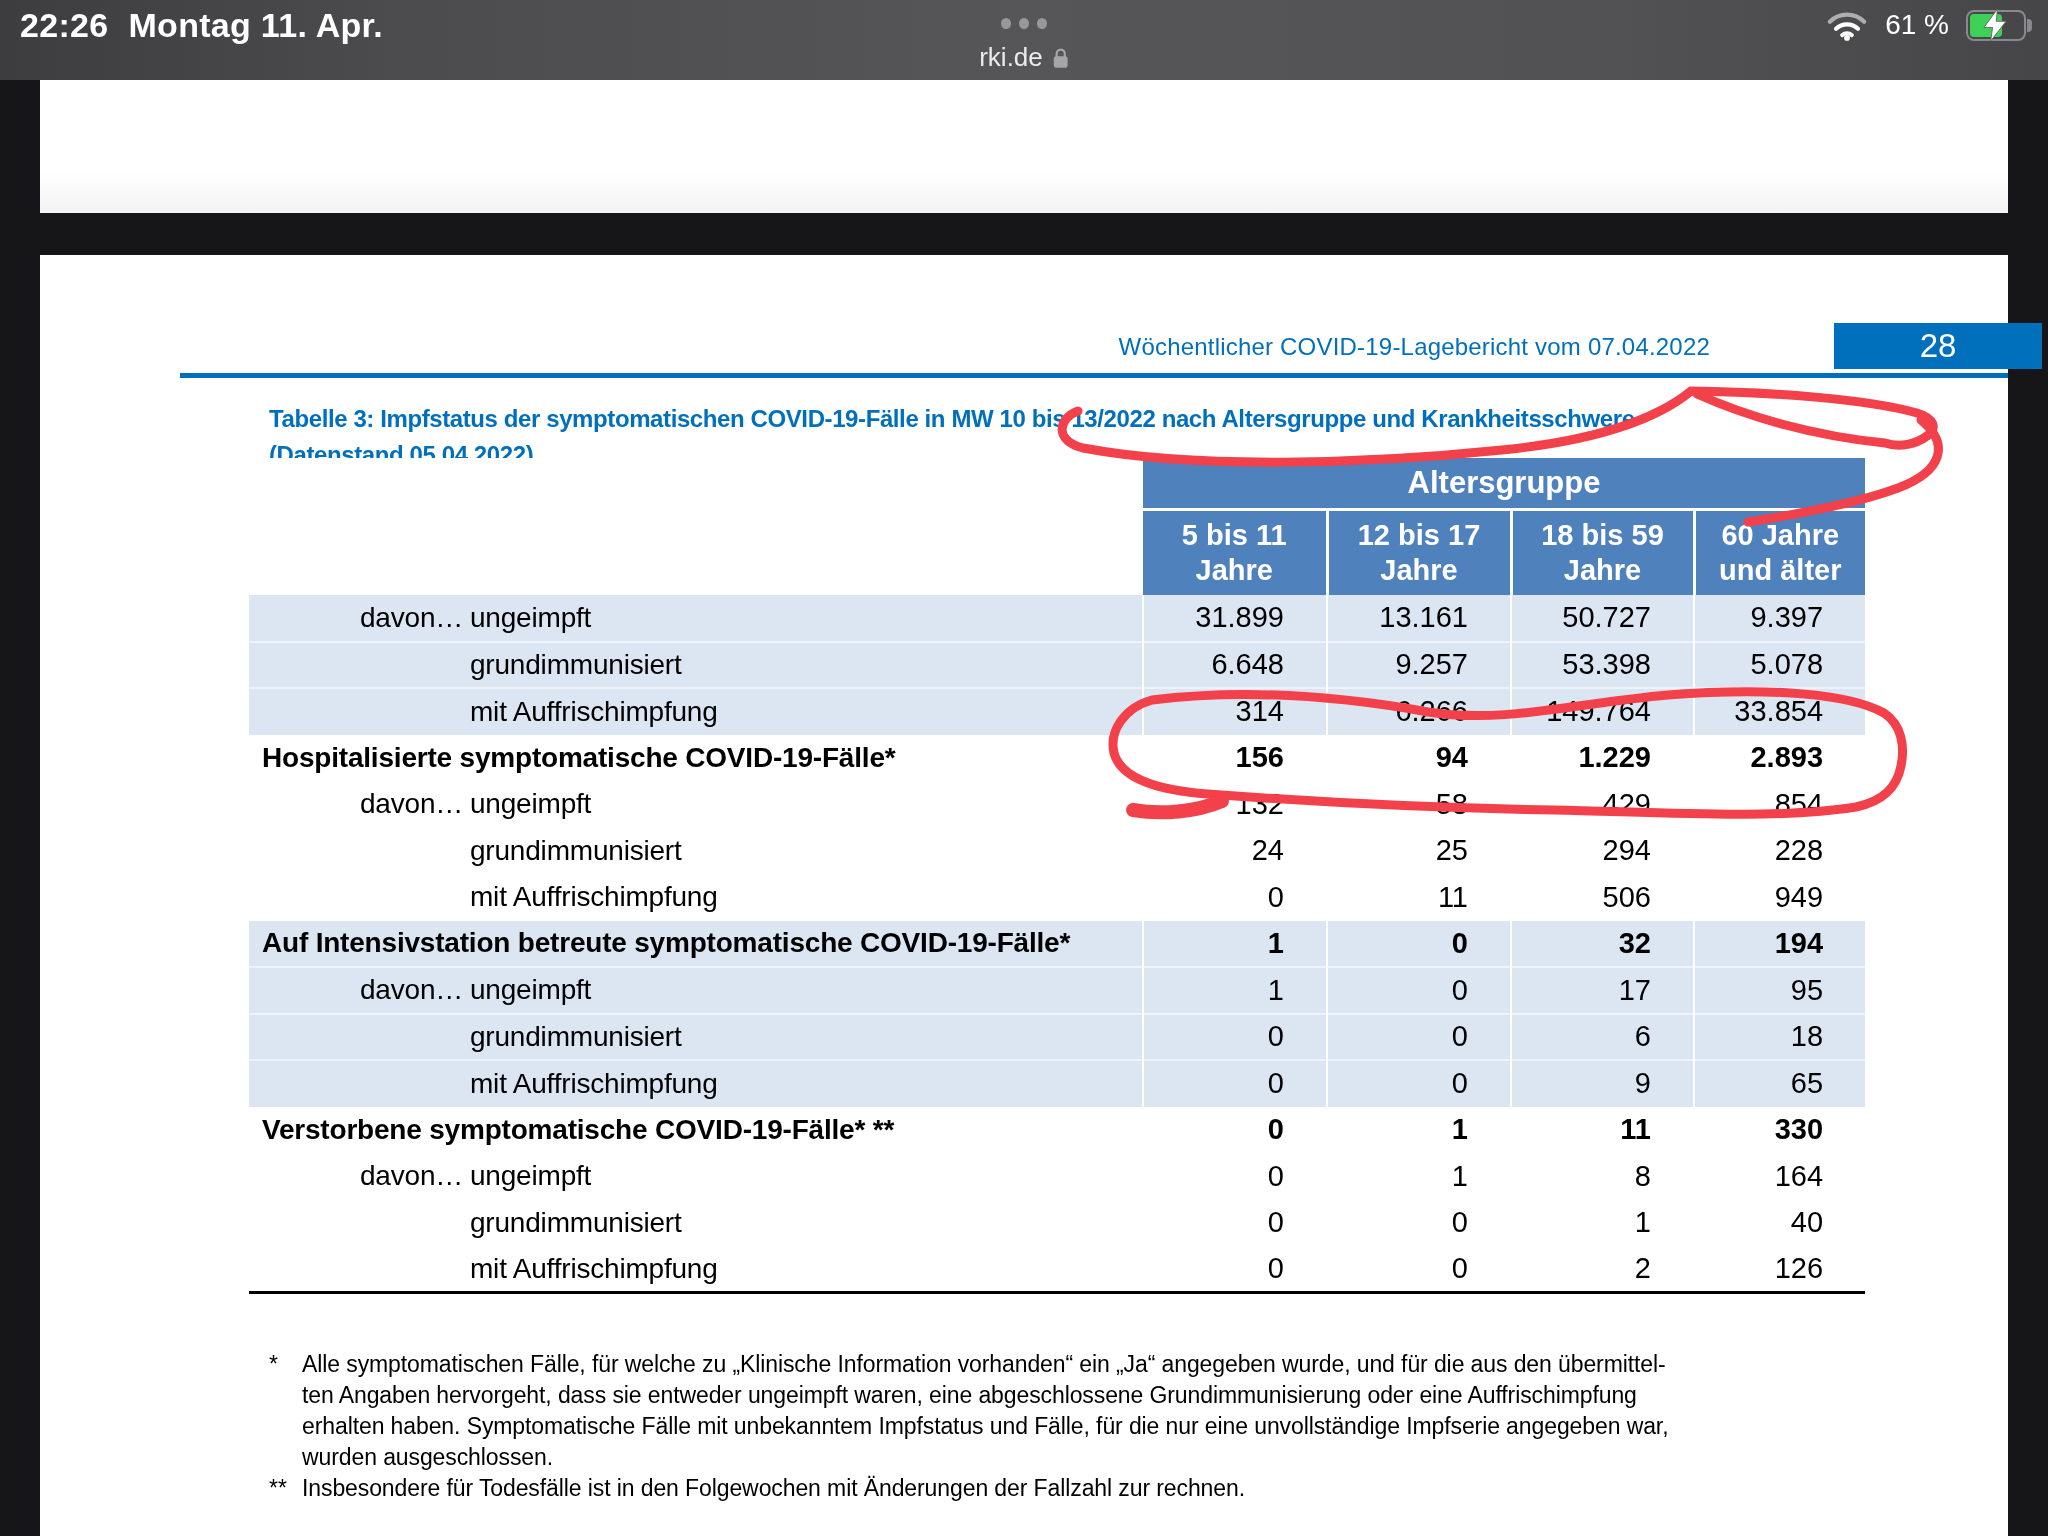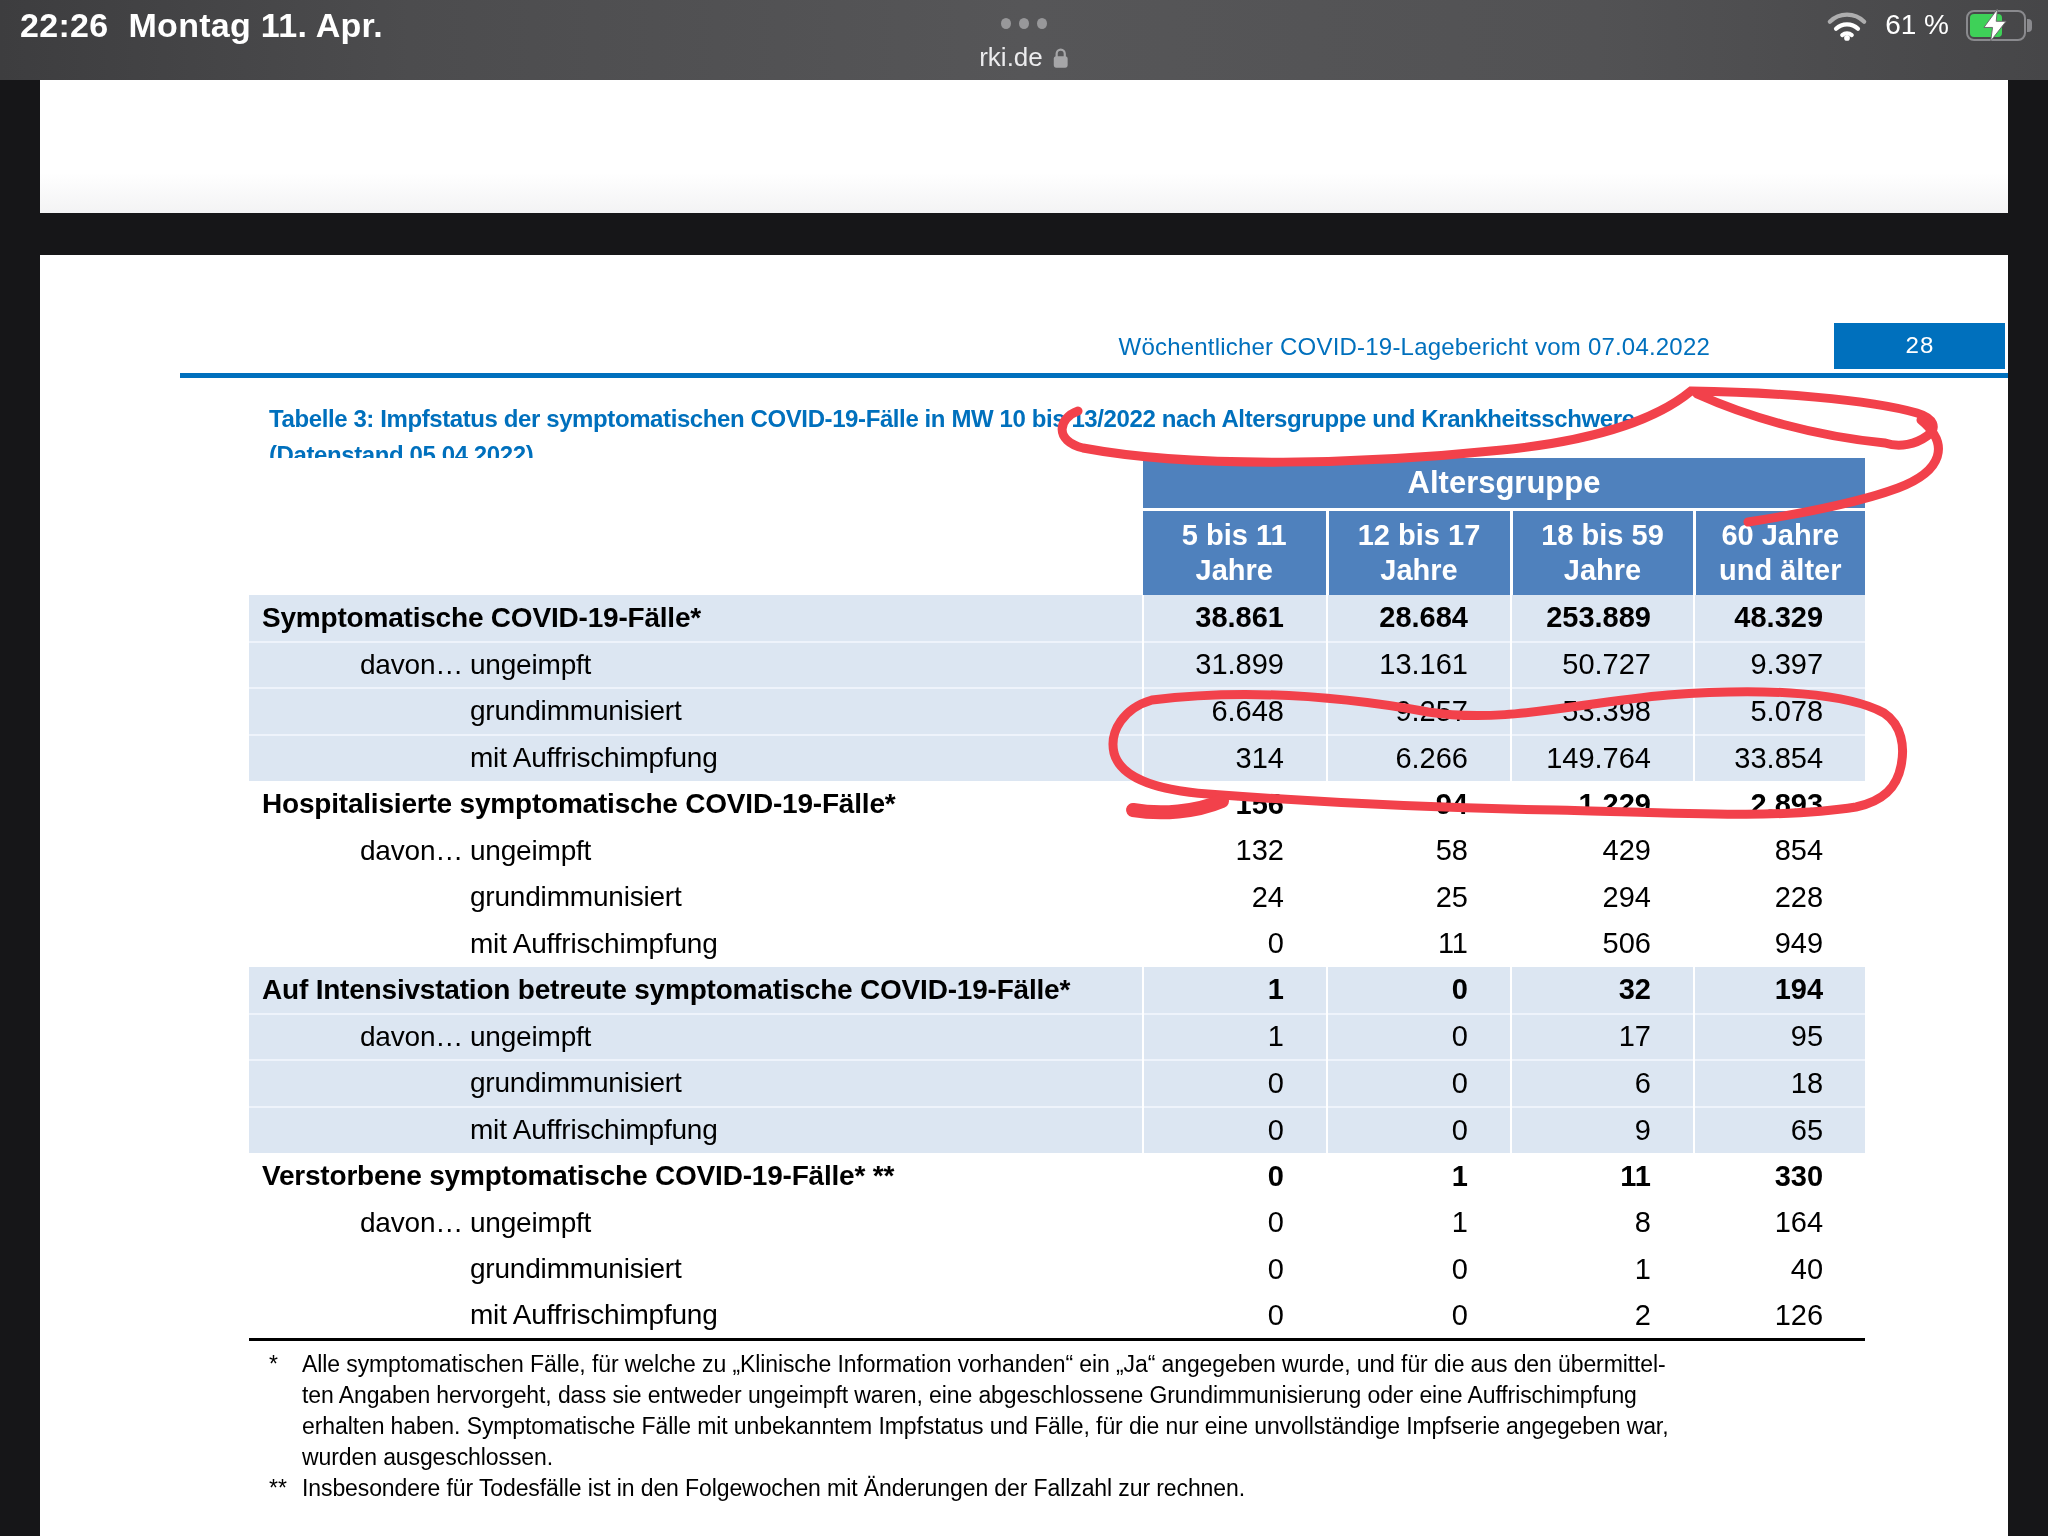--- a/index.html
+++ b/index.html
@@ -27,22 +27,22 @@
   .batt-nub{position:absolute;right:-8px;top:7px;width:5px;height:13px;background:#8a8a8e;border-radius:0 4px 4px 0;}
   .batt svg{position:absolute;left:14px;top:-3px;}
 
   
   .prev-page{position:absolute;left:40px;top:80px;width:1968px;height:133px;
     background:linear-gradient(#ffffff 70%,#f3f3f4);}
   .page{position:absolute;left:40px;top:255px;width:1968px;height:1281px;background:#ffffff;}
 
   .doc-header{position:absolute;top:78px;right:298px;color:var(--blue);font-size:24px;
     letter-spacing:.2px;white-space:nowrap;}
-  .page-badge{position:absolute;left:1794px;top:68px;width:171px;height:46px;background:var(--blue);
-    color:#fff;font-size:24px;display:flex;align-items:center;justify-content:center;font-family:Liberation Mono, monospace;}
+  .page-badge{position:absolute;left:1794px;top:68px;width:208px;height:46px;background:var(--blue);
+    color:#fff;font-size:33px;display:flex;align-items:center;justify-content:center;}
   .header-rule{position:absolute;left:140px;top:118px;width:1828px;height:5px;background:var(--blue);}
 
   .doc-title{position:absolute;left:229px;top:146px;color:var(--blue);font-weight:bold;
     font-size:24px;letter-spacing:-0.4px;white-space:nowrap;line-height:36px;}
 
   
   .tablewrap{position:absolute;left:209px;top:203px;}
   table.data{border-collapse:collapse;table-layout:fixed;width:1616px;border-bottom:3px solid #000;}
   col.c-label{width:894px;} col.c1{width:184px;} col.c2{width:184px;} col.c3{width:183px;} col.c4{width:171px;}
   tr.h1{height:51px;} tr.h2{height:86px;}
@@ -151,27 +151,20 @@
               <div>18 bis 59</div>
                 <div>Jahre</div>
             </th>
             <th class="colh">
               <div>60 Jahre</div>
                 <div>und älter</div>
             </th>
           </tr>
         </thead>
         <tbody>
-            <tr class="shaded sec">
-              <td class="lbl">Symptomatische COVID-19-Fälle*</td>
-              <td class="num">38.861</td>
-              <td class="num">28.684</td>
-              <td class="num">253.889</td>
-              <td class="num">48.329</td>
-            </tr>
             <tr class="shaded sub">
               <td class="lbl">
                 <span class="davon">davon…</span>
                 <span class="status">ungeimpft</span>
               </td>
               <td class="num">31.899</td>
               <td class="num">13.161</td>
               <td class="num">50.727</td>
               <td class="num">9.397</td>
             </tr>

